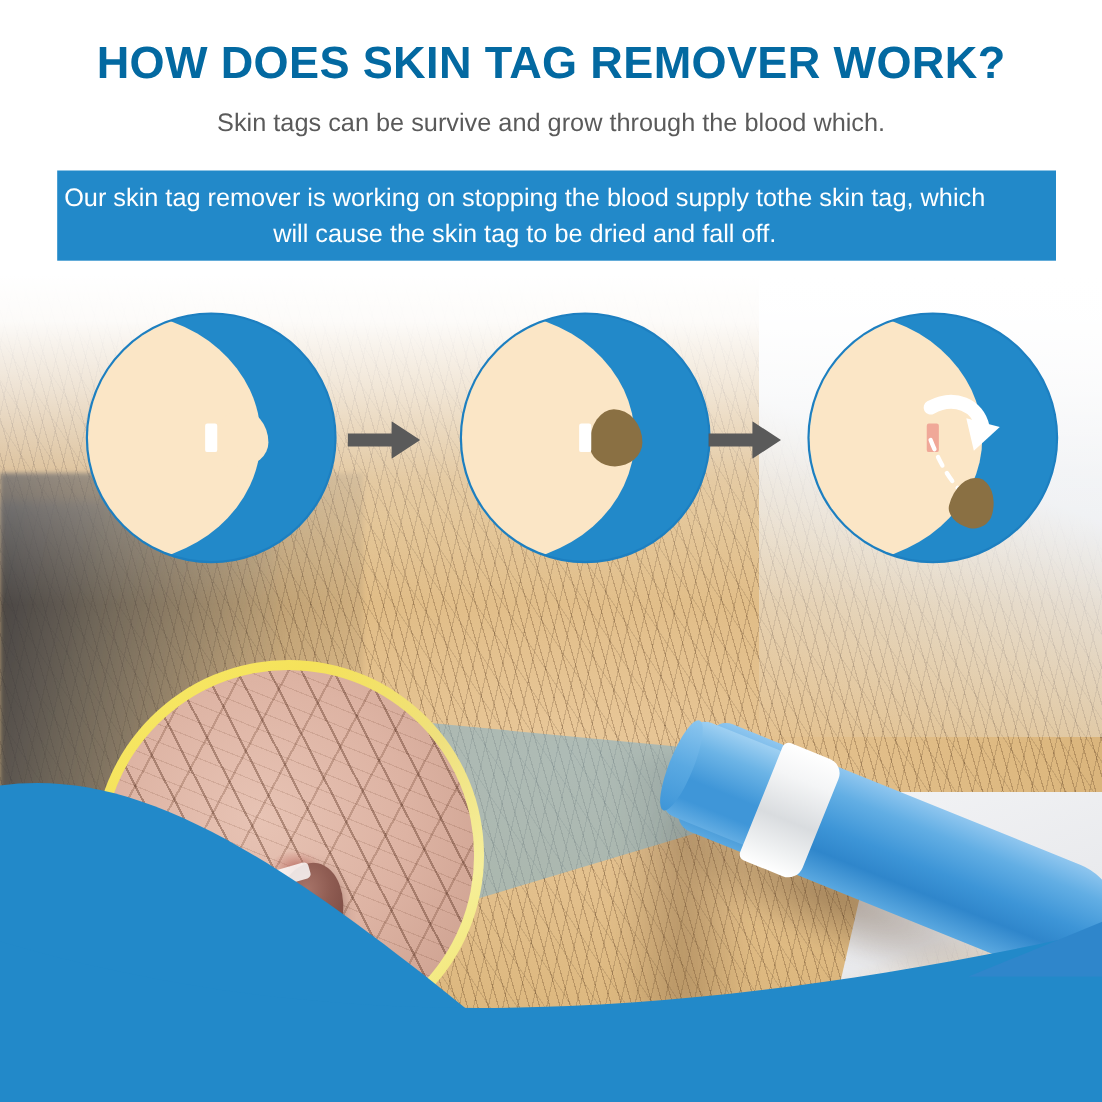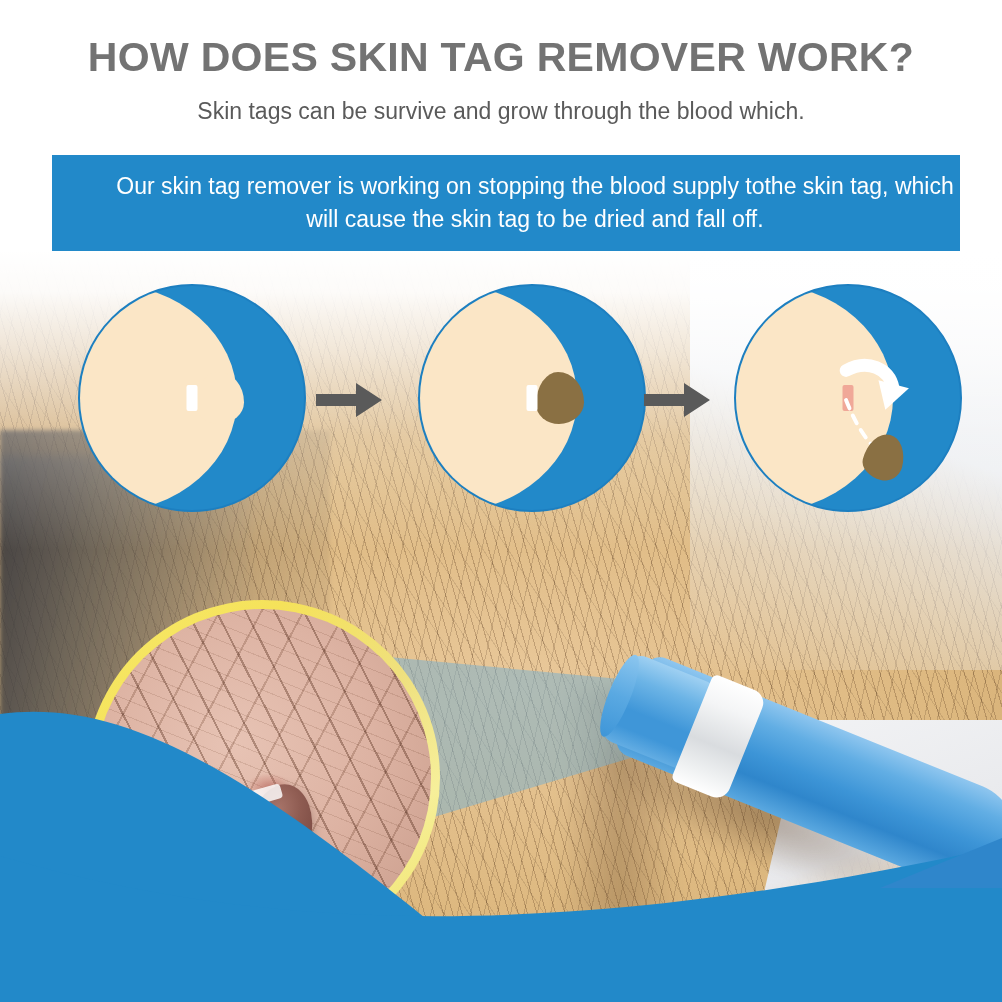--- a/index.html
+++ b/index.html
@@ -62,32 +62,32 @@
     position:absolute;left:560px;top:690px;width:120px;height:230px;
     background:linear-gradient(90deg, rgba(110,80,50,0) 0%, rgba(110,80,50,.35) 50%, rgba(110,80,50,0) 100%);
     filter:blur(9px);
   }
 
   
   .title{
     position:absolute;left:0;top:34px;width:1002px;
     text-align:center;
     font-size:41px;font-weight:bold;letter-spacing:.3px;
-    color:#737373;
+    color:#0369a1;
     font-family:"Liberation Sans","DejaVu Sans",sans-serif;
   }
   .subtitle{
     position:absolute;left:0;top:98px;width:1002px;
     text-align:center;
     font-size:23px;color:#5a5a5a;font-weight:normal;
   }
   .banner{
-    position:absolute;left:52px;top:155px;width:908px;height:96px;
+    position:absolute;left:52px;top:155px;width:908px;height:82px;
     background:#2289c9;
-    display:flex;align-items:center;justify-content:flex-end;
+    display:flex;align-items:center;justify-content:flex-start;
   }
   .banner-text{
     color:#ffffff;font-size:23px;line-height:33px;
     text-align:center;width:850px;
   }
 
   
   .step{
     position:absolute;top:284px;width:228px;height:228px;
     border-radius:50%;

